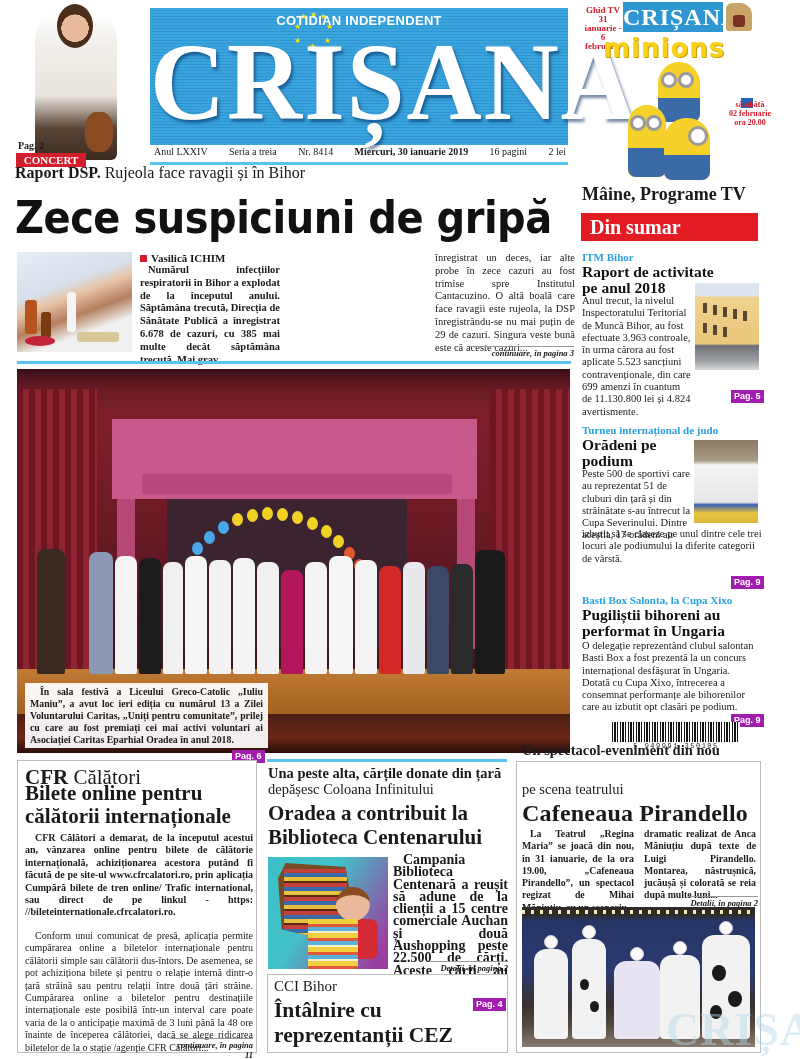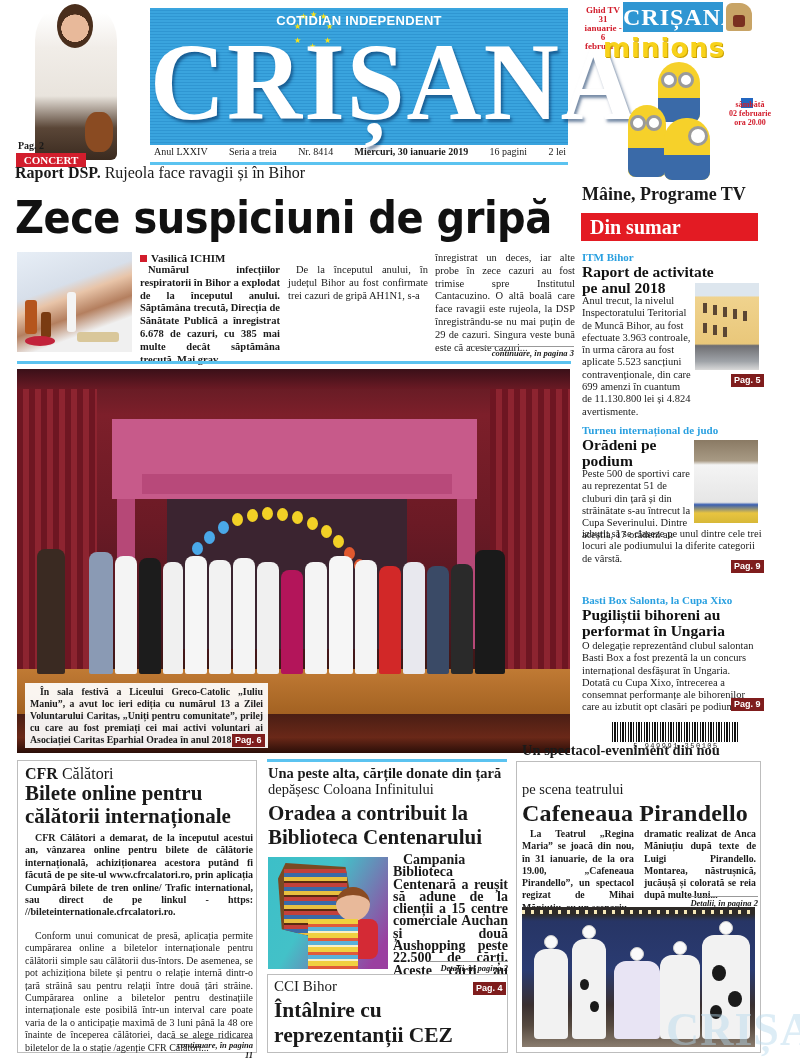--- a/index.html
+++ b/index.html
@@ -92,22 +92,22 @@
   .big-photo .pillar { position: absolute; top: 130px; width: 18px; height: 150px; background: #b64877; }
   .big-photo .stage-bg { position: absolute; left: 150px; top: 130px; width: 240px; height: 150px; background: #3b2430; }
   .big-photo .balloon { position: absolute; width: 11px; height: 13px; border-radius: 50%; }
   .big-photo .crowd { position: absolute; left: 20px; top: 165px; width: 510px; height: 140px; }
   .big-photo .person { position: absolute; bottom: 0; border-radius: 8px 8px 2px 2px; }
   .big-photo .floor { position: absolute; left: 0; right: 0; top: 300px; height: 45px; background: linear-gradient(#c07a34, #a36222); }
   .big-photo .edge { position: absolute; left: 0; right: 0; top: 345px; height: 39px; background: linear-gradient(#4a1e14, #6a2818 60%, #2a0e08); }
   .caption-box { left: 25px; top: 683px; width: 243px; height: 65px; background: rgba(255,255,255,0.93);
     padding: 3px 5px; font-size: 9.8px; line-height: 12px; font-weight: bold; text-align: justify; }
   .caption-box .txt { text-indent: 10px; }
-  .pag-red { background: #7f1d1d; color: #fff; font-family: "Liberation Sans", sans-serif; font-weight: bold;
-    font-size: 9px; padding: 1px 3px; line-height: 11px; }
+  .pag-red { background: #a21caf; color: #fff; font-family: "Liberation Sans", sans-serif; font-weight: bold;
+    font-size: 9px; padding: 1px 3px; line-height: 11px; margin-top: 16px; }
   .caption-pag { left: 232px; top: 734px; }
 
   
   .side-kicker { font-family: "Liberation Serif", serif; font-weight: bold; color: #2aa0e0; font-size: 11px; }
   .side-title { font-weight: bold; font-size: 15.5px; line-height: 16px; color: #111; }
   .side-body { font-size: 10.5px; line-height: 12.3px; color: #1a1a1a; }
   .itm-kicker { left: 582px; top: 251px; }
   .itm-title { left: 582px; top: 264px; width: 150px; }
   .itm-body { left: 582px; top: 295px; width: 175px; }
   .itm-photo { left: 695px; top: 283px; width: 64px; height: 87px;
@@ -128,21 +128,21 @@
   .box-body { left: 582px; top: 640px; width: 178px; }
   .box-pag { left: 731px; top: 698px; }
 
   .barcode { left: 612px; top: 722px; width: 128px; height: 32px; }
   .barcode .bars { height: 20px; background: repeating-linear-gradient(90deg, #111 0 1px, #fff 1px 2px, #111 2px 4px, #fff 4px 5px, #111 5px 6px, #fff 6px 8px); }
   .barcode .num { font-family: "Liberation Mono", monospace; font-size: 7px; letter-spacing: 1.5px; text-align: center; }
 
   
   .box { border: 1px solid #bdbdbd; background: #fff; }
   .cfr-box { left: 17px; top: 760px; width: 240px; height: 293px; }
-  .cfr-kicker { left: 25px; top: 765px; font-size: 16px; }
+  .cfr-kicker { left: 25px; top: 765px; font-size: 21px; }
   .cfr-kicker b { font-weight: bold; }
   .cfr-title { left: 25px; top: 782px; width: 230px; font-size: 21px; line-height: 23px; font-weight: bold; }
   .cfr-p1 { left: 25px; top: 832px; width: 228px; font-weight: bold; font-size: 10px; line-height: 12.4px; text-align: justify; text-indent: 10px; }
   .cfr-p2 { left: 25px; top: 930px; width: 228px; font-size: 10px; line-height: 12.4px; text-align: justify; text-indent: 10px; }
   .cfr-cont { left: 170px; top: 1038px; width: 83px; }
 
   .bib-rule { left: 267px; top: 759px; width: 240px; height: 3px; background: #5bc3f0; }
   .bib-kicker { left: 268px; top: 764px; width: 245px; font-size: 14.5px; line-height: 18px; font-weight: bold; }
   .bib-kicker2 { left: 268px; top: 781px; font-size: 14.5px; }
   .bib-title { left: 268px; top: 801px; width: 250px; font-size: 21px; line-height: 24px; font-weight: bold; }
@@ -255,21 +255,20 @@
 <div class="abs flu-photo">
   <div class="bottle" style="left:8px;top:48px;width:12px;height:34px;background:#b5551d;"></div>
   <div class="bottle" style="left:24px;top:60px;width:10px;height:26px;background:#7a3b12;"></div>
   <div class="bottle" style="left:50px;top:40px;width:9px;height:40px;background:#f4f4f4;"></div>
   <div class="bottle" style="left:8px;top:84px;width:30px;height:10px;background:#c2233b;border-radius:50%;"></div>
   <div class="bottle" style="left:60px;top:80px;width:42px;height:10px;background:#d9c79a;"></div>
 </div>
 <div class="abs byline">Vasilică ICHIM</div>
 <div class="abs col bold lead-c1">Numărul infecțiilor respiratorii în Bihor a explodat de la începutul anului. Săptămâna trecută, Direcția de Sănătate Publică a înregistrat 6.678 de cazuri, cu 385 mai multe decât săptămâna trecută. Mai grav</div>
 <div class="abs lead-c2">
-  <div class="col" style="text-indent:8px;margin-top:12px">De la începutul anului, în județul Bihor au fost confirmate trei cazuri de gripă AH1N1, s-a</div>
 </div>
 <div class="abs col lead-c3">înregistrat un deces, iar alte probe în zece cazuri au fost trimise spre Institutul Cantacuzino. O altă boală care face ravagii este rujeola, la DSP înregistrându-se nu mai puțin de 29 de cazuri. Singura veste bună este că aceste cazuri...</div>
 <div class="abs cont lead-cont">continuare, în pagina 3</div>
 <div class="abs lead-rule"></div>
 
 <div class="abs big-photo">
   <div class="curtain-l"></div>
   <div class="curtain-r"></div>
   <div class="pelmet"></div>
   <div class="backdrop"></div>

